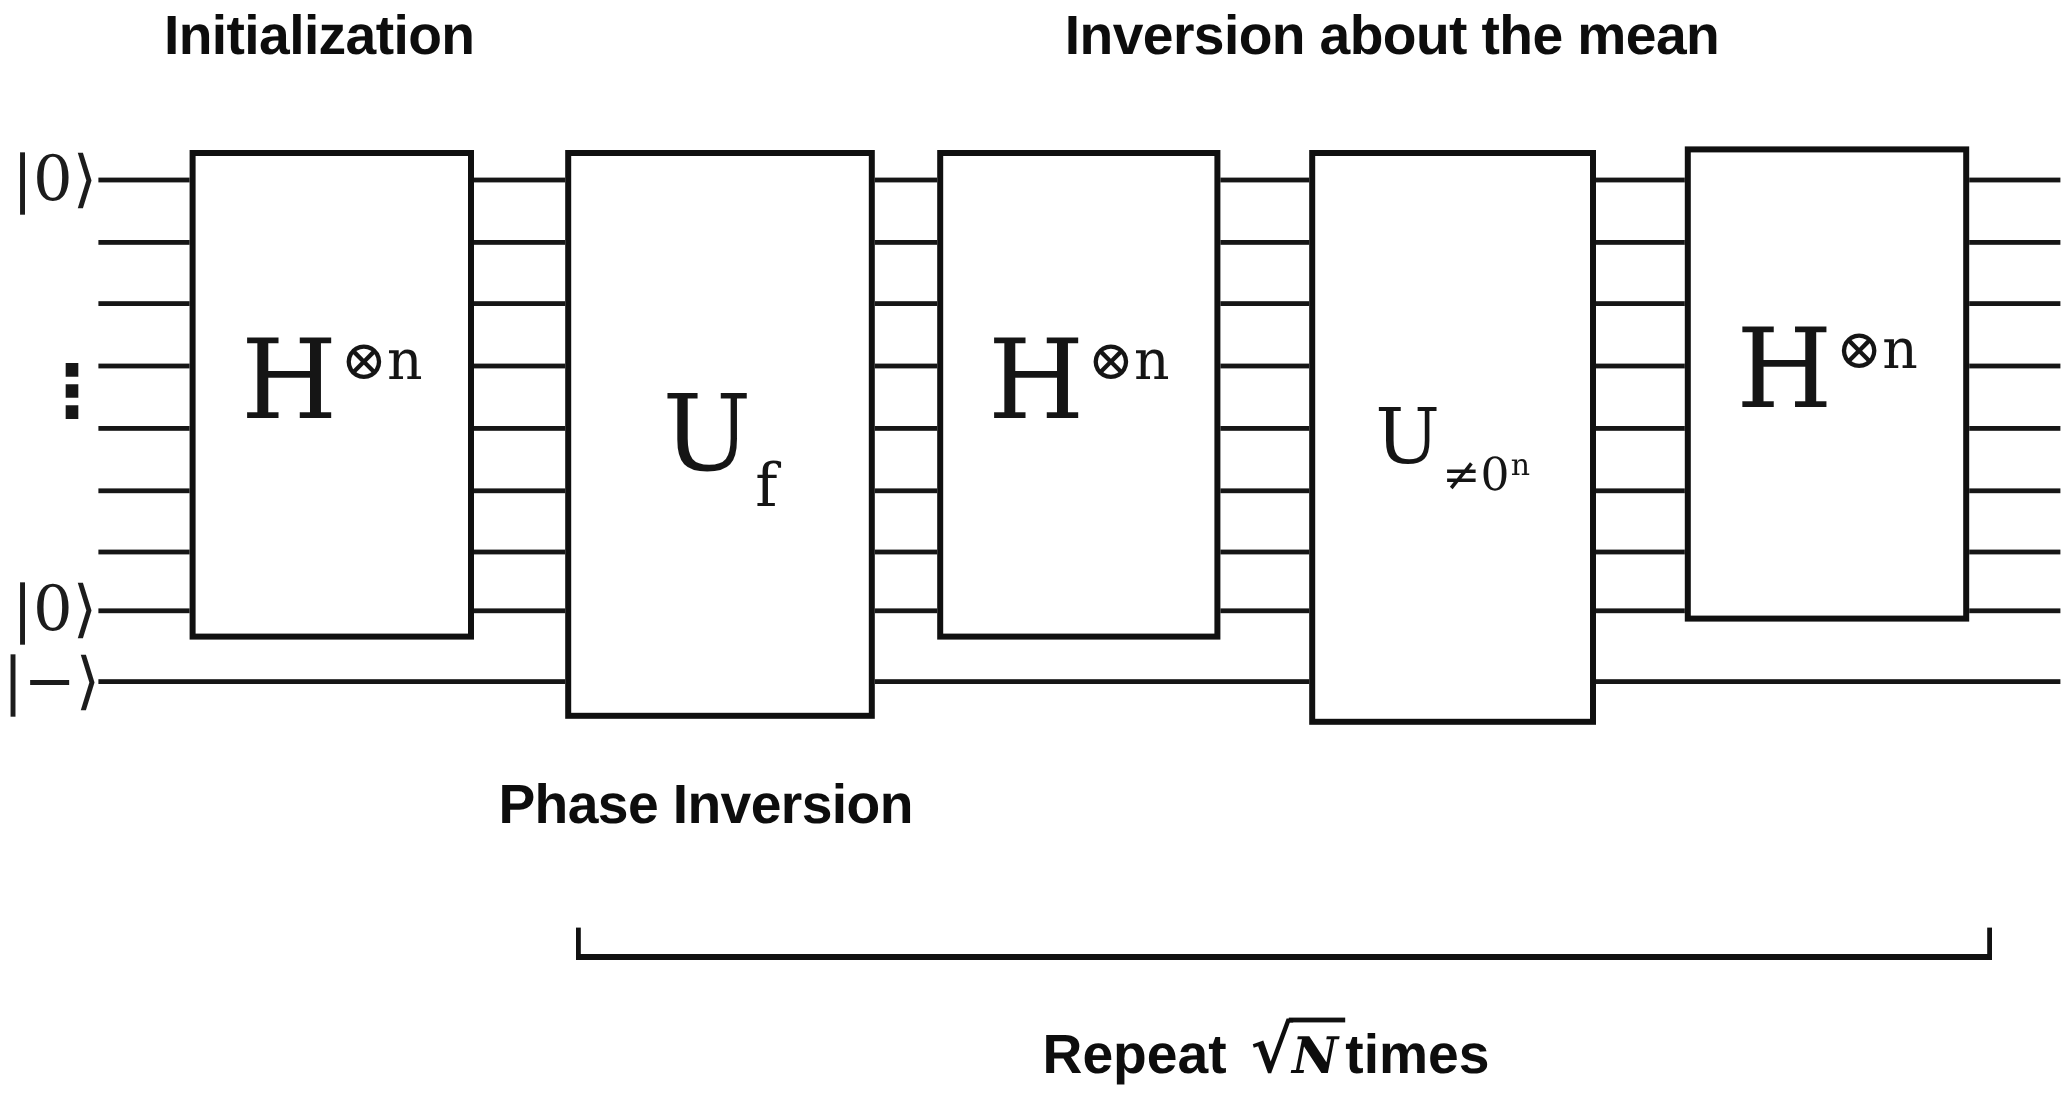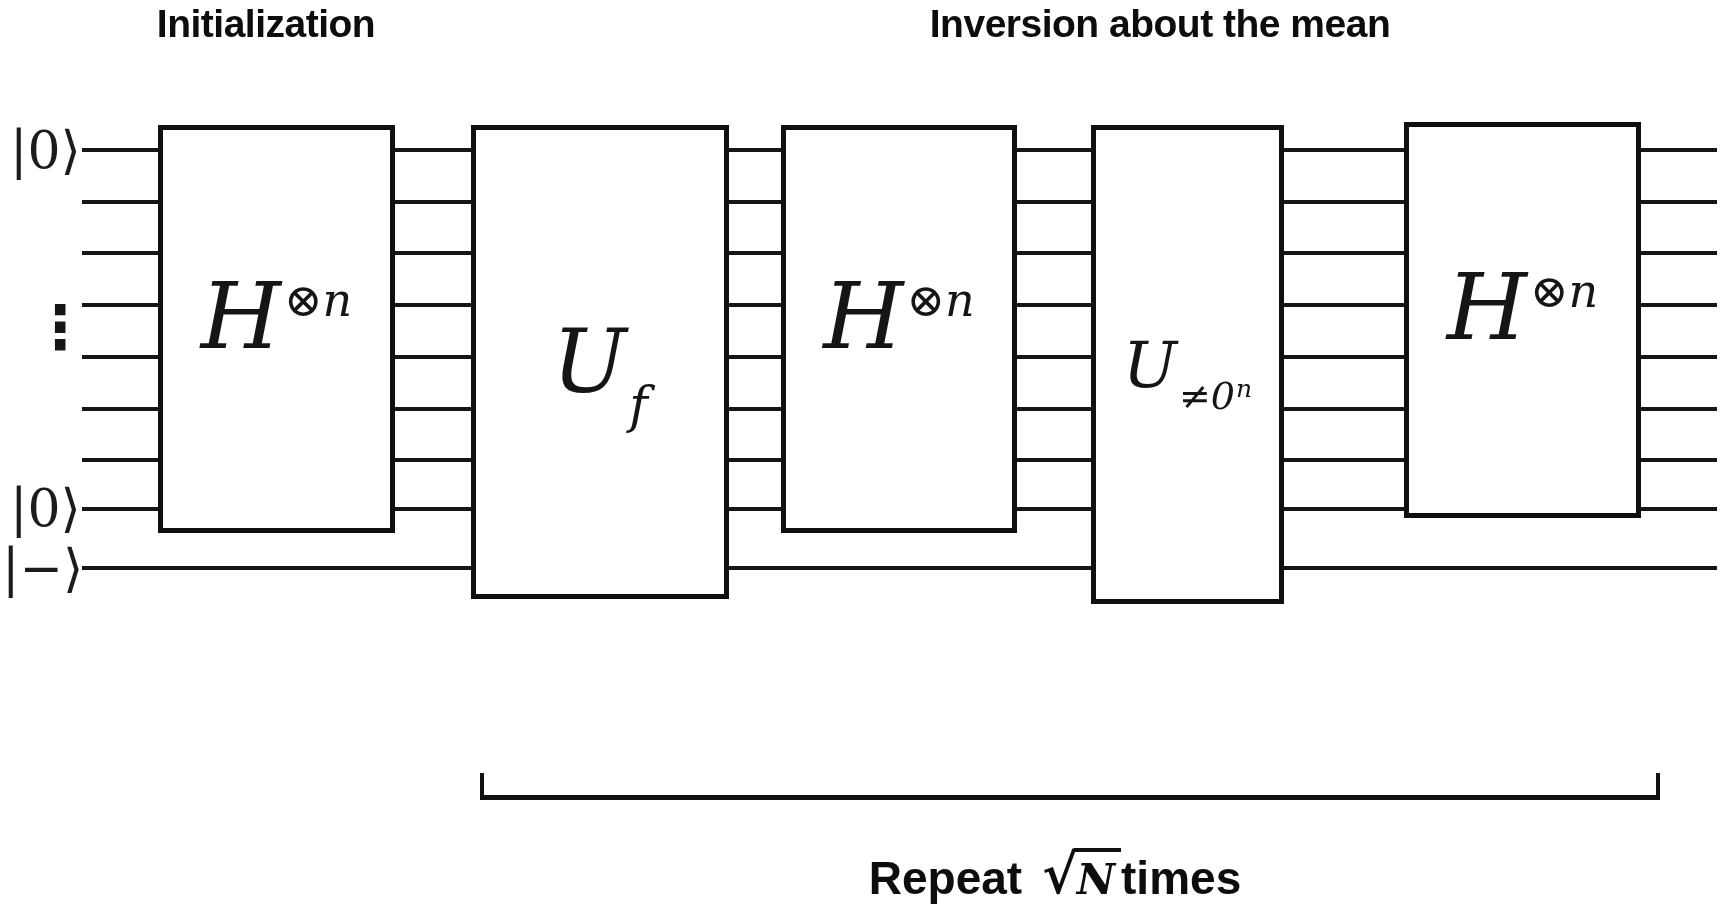--- a/index.html
+++ b/index.html
@@ -8,21 +8,21 @@
     width:1725px;height:916px;
     background:#ffffff;
     overflow:hidden;
     font-family:"Liberation Sans",sans-serif;
     color:#111111;
   }
   
   .caption{
     position:absolute;
     font-weight:bold;
-    font-size:39px;
+    font-size:46px;
     letter-spacing:-0.5px;
     text-align:center;
     color:#0d0d0d;
     white-space:nowrap;
   }
   
   .wire{
     position:absolute;
     left:82px;width:1635px;height:4px;
     background:#161616;
@@ -33,21 +33,20 @@
   .gate-box{
     position:absolute;
     background:#ffffff;
     border:5px solid #101010;
     box-sizing:border-box;
     display:flex;align-items:center;justify-content:center;
     z-index:2;
   }
   .gate-label{
     font-family:"DejaVu Serif","DejaVu Sans",serif;
-    font-style:italic;
     color:#151515;
     white-space:nowrap;
     line-height:1;
     text-align:center;
   }
   .lbl-h{transform:translateY(-12px);}
   .lbl-h .g-base{font-size:92px;}
   .lbl-h .g-sup{font-size:46px;position:relative;top:-32px;margin-left:3px;}
   .lbl-uf .g-base{font-size:88px;}
   .lbl-uf .g-sub{font-size:50px;position:relative;top:30px;margin-left:3px;}
@@ -139,32 +138,33 @@
       <span class="g-base">U</span><span class="g-sub">f</span>
     </div>
   </div>
 
   <div class="gate-box" style="left:781px;top:125px;width:236px;height:408px;">
     <div class="gate-label lbl-h">
       <span class="g-base">H</span><span class="g-sup">⊗n</span>
     </div>
   </div>
 
-  <div class="gate-box" style="left:1091px;top:125px;width:193px;height:479px;">
+  <div class="gate-box" style="left:1091px;top:125px;width:239px;height:479px;">
     <div class="gate-label lbl-un">
       <span class="g-base">U</span><span class="g-sub"><span>≠0</span><span class="g-sub-sup">n</span></span>
     </div>
   </div>
 
   <div class="gate-box" style="left:1404px;top:122px;width:237px;height:396px;">
     <div class="gate-label lbl-h">
       <span class="g-base">H</span><span class="g-sup">⊗n</span>
     </div>
   </div>
 
+  <div class="caption" style="left:388px;top:643px;width:400px;">Phase Inversion</div>
 
   <div class="bracket"></div>
   <div class="repeat-caption">
     <span>Repeat</span>
     <span class="sqrt">
       <span class="radical">√</span>
       <span class="radicand">N</span>
     </span>
     <span class="repeat-suffix">times</span>
   </div>

